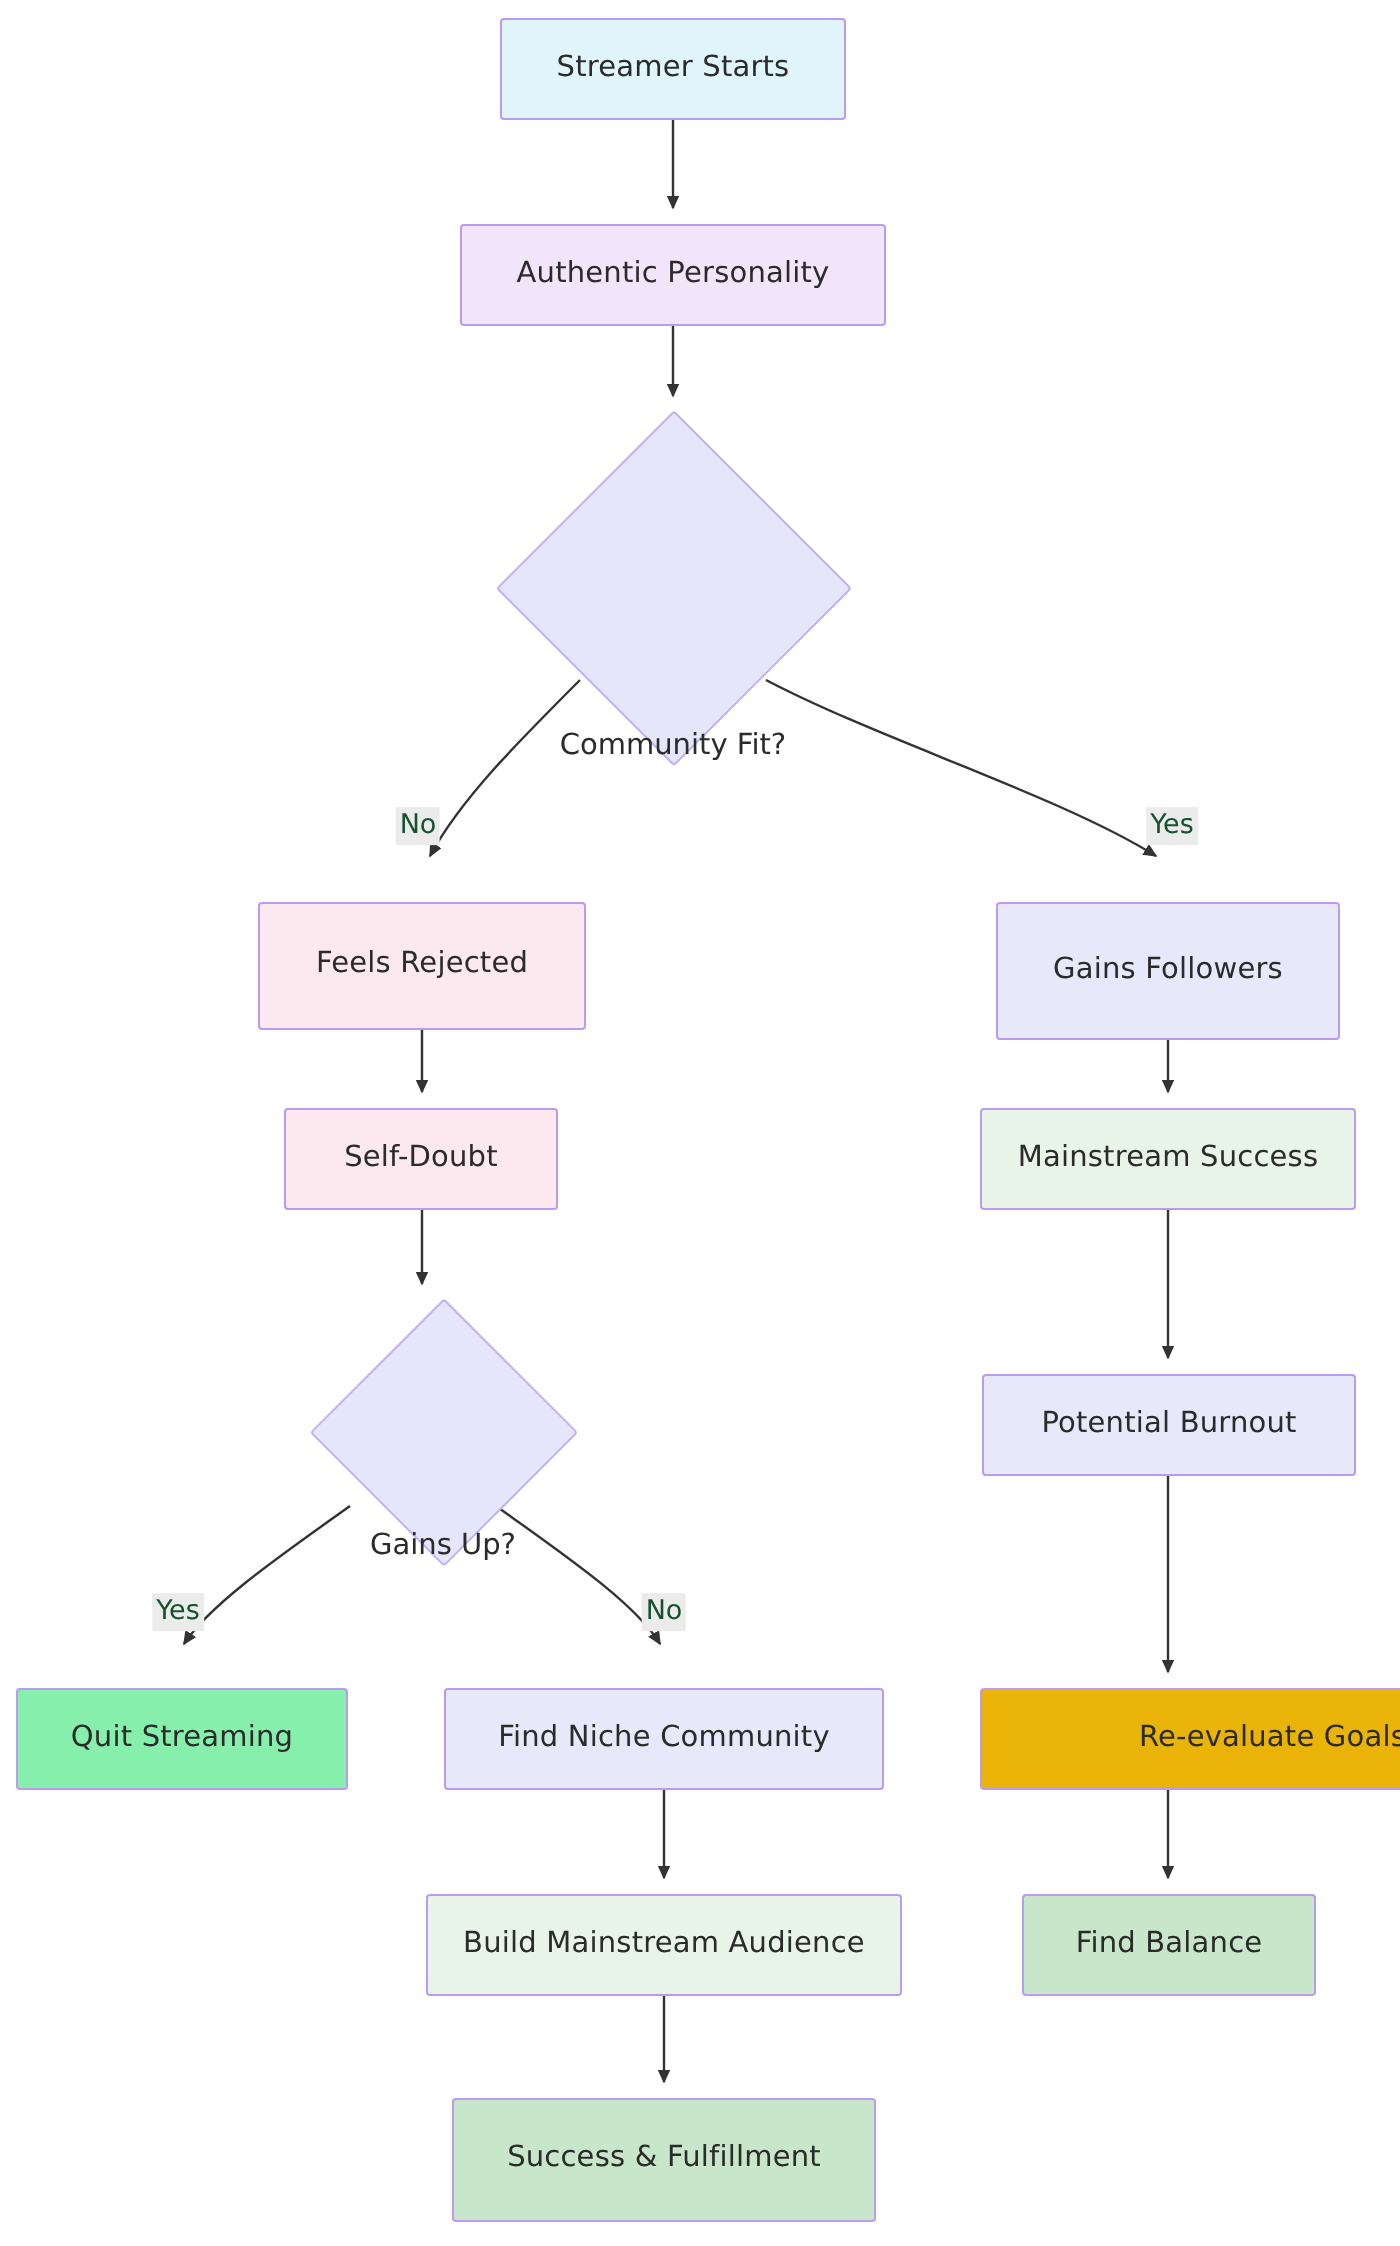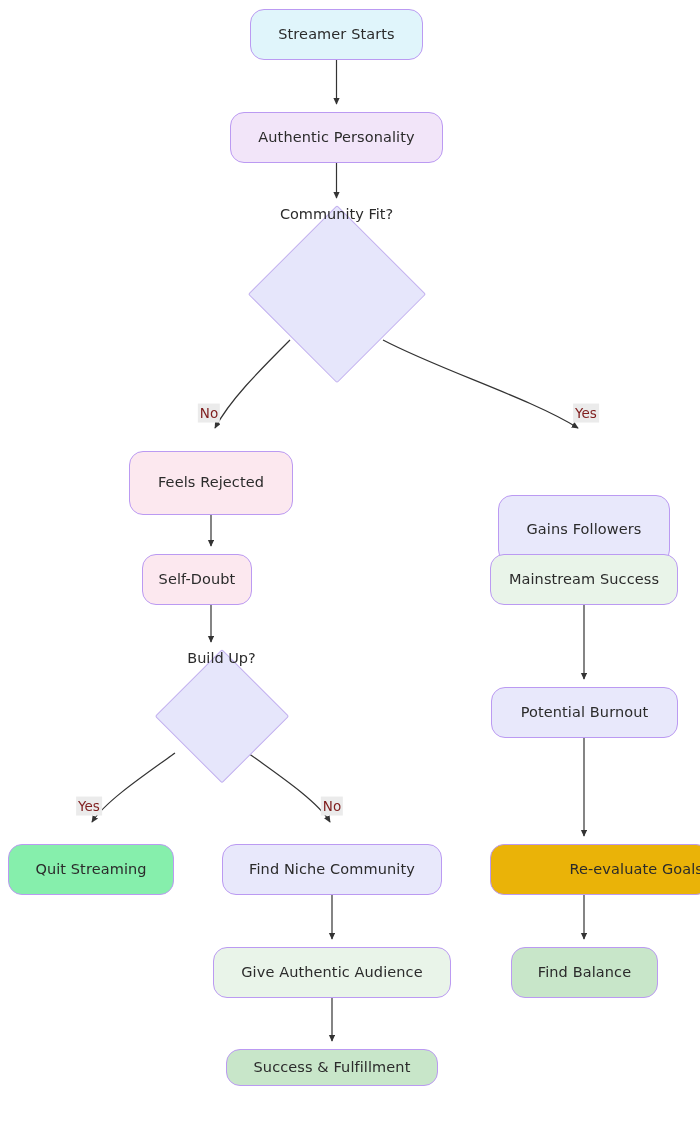--- a/index.html
+++ b/index.html
@@ -25,33 +25,33 @@
     height: 1123px;
     pointer-events: none;
   }
   .node {
     position: absolute;
     box-sizing: border-box;
     display: flex;
     align-items: center;
     justify-content: center;
     border: 1px solid #bb9af2;
-    border-radius: 14px;
+    border-radius: 2px;
     font-size: 14.5px;
     color: #2b2b2b;
     letter-spacing: 0.1px;
     text-align: center;
     line-height: 1.2;
     padding: 0 6px;
   }
   .diamond {
     position: absolute;
     box-sizing: border-box;
     display: flex;
-    align-items: flex-start;
+    align-items: flex-end;
     justify-content: center;
     font-size: 14.5px;
     color: #2b2b2b;
     text-align: center;
     background: transparent;
     border: 0;
   }
   .diamond .dia-shape {
     position: absolute;
     left: 50%;
@@ -65,21 +65,21 @@
   }
   .diamond .dia-label {
     position: relative;
     z-index: 2;
     white-space: nowrap;
   }
   .edge-label {
     position: absolute;
     box-sizing: border-box;
     background: #ebebeb;
-    color: #7f1d1d;
+    color: #14532d;
     font-size: 13.5px;
     line-height: 1.25;
     padding: 1px 2px;
     white-space: nowrap;
     transform: translate(-50%, -50%);
   }
 </style>
 </head>
 <body>
 
@@ -116,52 +116,52 @@
       <div class="node" style="left: 230px; top: 112px; width: 213px; height: 51px; background: rgb(242, 229, 249);">
         <span>Authentic Personality</span>
       </div>
       <div class="diamond" style="left: 249px; top: 206px; width: 175px; height: 175px;">
         <div class="dia-shape" style="background: rgb(230, 230, 251); border-color: rgb(194, 176, 239);"></div>
         <span class="dia-label">Community Fit?</span>
       </div>
       <div class="node" style="left: 129px; top: 451px; width: 164px; height: 64px; background: rgb(252, 232, 239);">
         <span>Feels Rejected</span>
       </div>
-      <div class="node" style="left: 498px; top: 451px; width: 172px; height: 69px; background: rgb(232, 232, 251); margin-top: 44px;">
+      <div class="node" style="left: 498px; top: 451px; width: 172px; height: 69px; background: rgb(232, 232, 251);">
         <span>Gains Followers</span>
       </div>
-      <div class="node" style="left: 142px; top: 554px; width: 110px; height: 51px; background: rgb(252, 232, 239); justify-content: center;">
+      <div class="node" style="left: 142px; top: 554px; width: 137px; height: 51px; background: rgb(252, 232, 239); justify-content: center;">
         <span>Self-Doubt</span>
       </div>
       <div class="node" style="left: 490px; top: 554px; width: 188px; height: 51px; background: rgb(233, 244, 233);">
         <span>Mainstream Success</span>
       </div>
       <div class="diamond" style="left: 156px; top: 650px; width: 131px; height: 131px;">
         <div class="dia-shape" style="background: rgb(230, 230, 251); border-color: rgb(194, 176, 239);"></div>
-        <span class="dia-label">Build Up?</span>
+        <span class="dia-label">Gains Up?</span>
       </div>
       <div class="node" style="left: 491px; top: 687px; width: 187px; height: 51px; background: rgb(232, 232, 251);">
         <span>Potential Burnout</span>
       </div>
       <div class="node" style="left: 8px; top: 844px; width: 166px; height: 51px; background: #86efac;">
         <span>Quit Streaming</span>
       </div>
       <div class="node" style="left: 222px; top: 844px; width: 220px; height: 51px; background: rgb(232, 232, 251);">
         <span>Find Niche Community</span>
       </div>
       <div class="node" style="left: 490px; top: 844px; width: 220px; height: 51px; background: #eab308; justify-content: flex-end;">
         <span>Re-evaluate Goals</span>
       </div>
       <div class="node" style="left: 213px; top: 947px; width: 238px; height: 51px; background: rgb(233, 244, 233);">
-        <span>Give Authentic Audience</span>
+        <span>Build Mainstream Audience</span>
       </div>
       <div class="node" style="left: 511px; top: 947px; width: 147px; height: 51px; background: rgb(200, 230, 201); align-items: center;">
         <span>Find Balance</span>
       </div>
-      <div class="node" style="left: 226px; top: 1049px; width: 212px; height: 37px; background: rgb(200, 230, 201);">
+      <div class="node" style="left: 226px; top: 1049px; width: 212px; height: 62px; background: rgb(200, 230, 201);">
         <span>Success &amp; Fulfillment</span>
       </div>
     </div>
   <div id="label-layer">
       <div class="edge-label" style="left: 209px; top: 413px; background: rgb(235, 235, 235);">No</div>
       <div class="edge-label" style="left: 586px; top: 413px; background: rgb(235, 235, 235);">Yes</div>
       <div class="edge-label" style="left: 89px; top: 806px; background: rgb(235, 235, 235);">Yes</div>
       <div class="edge-label" style="left: 332px; top: 806px; background: rgb(235, 235, 235);">No</div>
     </div>
 

